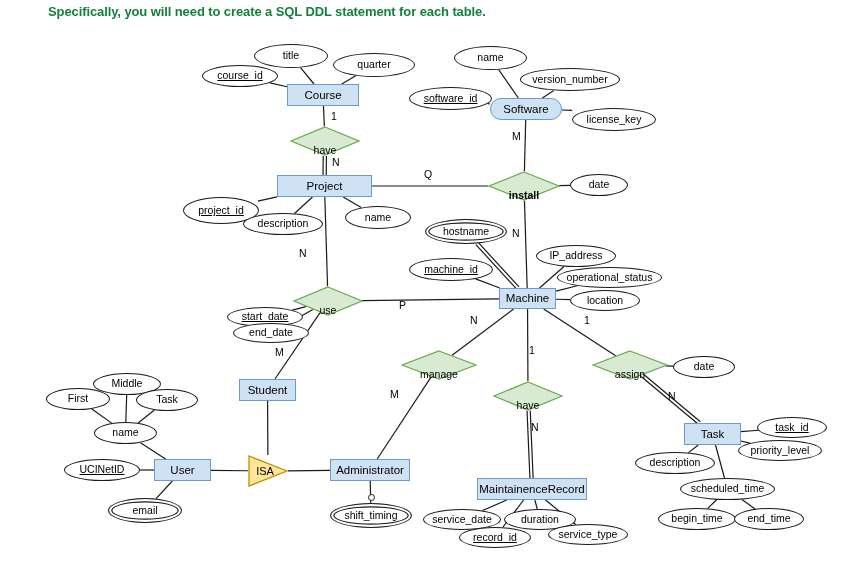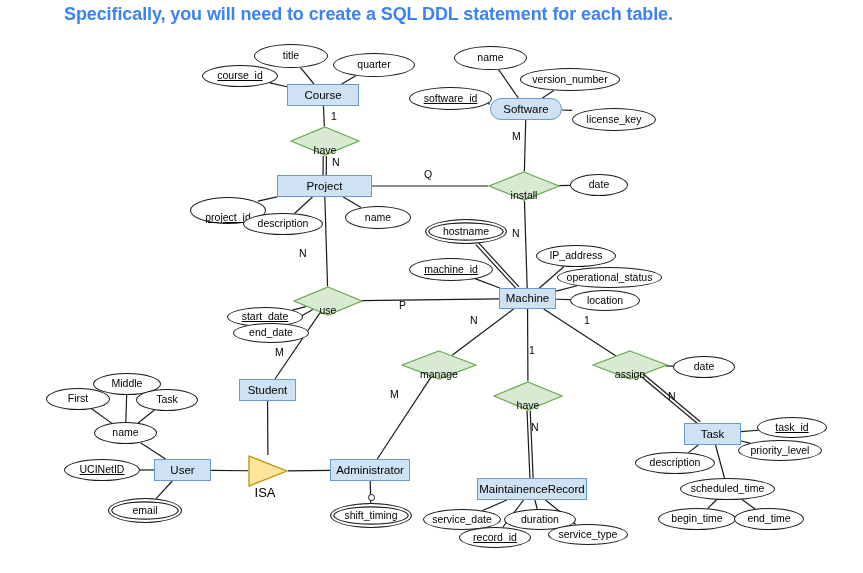--- a/index.html
+++ b/index.html
@@ -9,25 +9,25 @@
   }
   body {
     width: 863px;
     height: 573px;
     position: relative;
     font-family: "Liberation Sans", sans-serif;
     overflow: hidden;
   }
   #heading {
     position: absolute;
-    left: 64px;
+    left: 48px;
     top: 4px;
-    font-size: 18px;
+    font-size: 13px;
     font-weight: bold;
-    color: #3b82f6;
+    color: #15803d;
     letter-spacing: -0.1px;
     white-space: nowrap;
   }
   #heading .mono {
     font-family: "Liberation Sans", sans-serif;
     font-weight: bold;
   }
   #canvas {
     position: absolute;
     left: 0;
@@ -95,25 +95,24 @@
   }
   .isa-wrap {
     position: absolute;
   }
   .isa-wrap .ilabel {
     position: absolute;
     left: 0; top: 50%;
     transform: translateY(-50%);
     width: 100%;
     text-align: center;
-    font-size: 13px;
+    font-size: 11px;
     z-index: 2;
     padding-right: 6px;
     box-sizing: border-box;
-    margin-top: 21px;
   }
   .dot {
     position: absolute;
     width: 7px;
     height: 7px;
     border-radius: 50%;
     background: #fff;
     border: 1.3px solid #1a1a1a;
     box-sizing: border-box;
   }
@@ -230,21 +229,21 @@
       </div>
       <div class="node ellipse" style="left: 520px; top: 68px; width: 100px; height: 23px;">
         <span>version_number</span>
       </div>
       <div class="node ellipse" style="left: 572px; top: 108px; width: 84px; height: 23px;">
         <span>license_key</span>
       </div>
       <div class="node ellipse" style="left: 570px; top: 174px; width: 58px; height: 22px;">
         <span>date</span>
       </div>
-      <div class="node ellipse key" style="left: 190px; top: 197px; width: 76px; height: 27px; align-items: flex-end;">
+      <div class="node ellipse key" style="left: 183px; top: 197px; width: 76px; height: 27px;">
         <span>project_id</span>
       </div>
       <div class="node ellipse" style="left: 243px; top: 213px; width: 80px; height: 22px;">
         <span>description</span>
       </div>
       <div class="node ellipse" style="left: 345px; top: 206px; width: 66px; height: 23px;">
         <span>name</span>
       </div>
       <div class="node ellipse multi" style="left: 425px; top: 219px; width: 82px; height: 25px;">
         <span>hostname</span>
@@ -320,21 +319,21 @@
       </div>
       <div class="node ellipse" style="left: 734px; top: 508px; width: 70px; height: 22px;">
         <span>end_time</span>
       </div>
       <div class="diamond-wrap" style="left: 290px; top: 126px; width: 70px; height: 30px;">
         <svg class="shape" viewBox="0 0 70 30" preserveAspectRatio="none">
           <polygon points="35,1 69,15 35,29 1,15" fill="#d9ead3" stroke="#6aa84f" stroke-width="1.3"></polygon>
         </svg>
         <div class="dlabel">have</div>
       </div>
-      <div class="diamond-wrap" style="left: 488px; top: 171px; width: 72px; height: 30px;">
+      <div class="diamond-wrap" style="left: 488px; top: 171px; width: 72px; height: 30px; font-weight: bold;">
         <svg class="shape" viewBox="0 0 72 30" preserveAspectRatio="none">
           <polygon points="36,1 71,15 36,29 1,15" fill="#d9ead3" stroke="#6aa84f" stroke-width="1.3"></polygon>
         </svg>
         <div class="dlabel">install</div>
       </div>
       <div class="diamond-wrap" style="left: 293px; top: 286px; width: 70px; height: 30px;">
         <svg class="shape" viewBox="0 0 70 30" preserveAspectRatio="none">
           <polygon points="35,1 69,15 35,29 1,15" fill="#d9ead3" stroke="#6aa84f" stroke-width="1.3"></polygon>
         </svg>
         <div class="dlabel">use</div>

